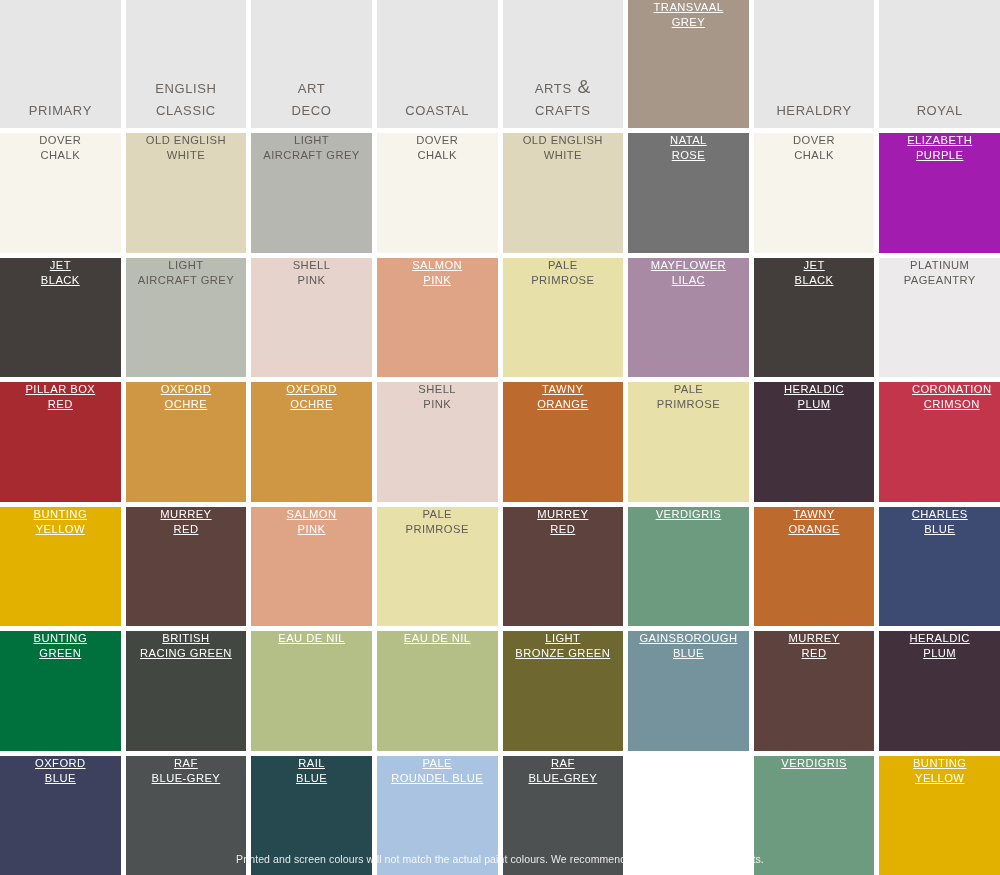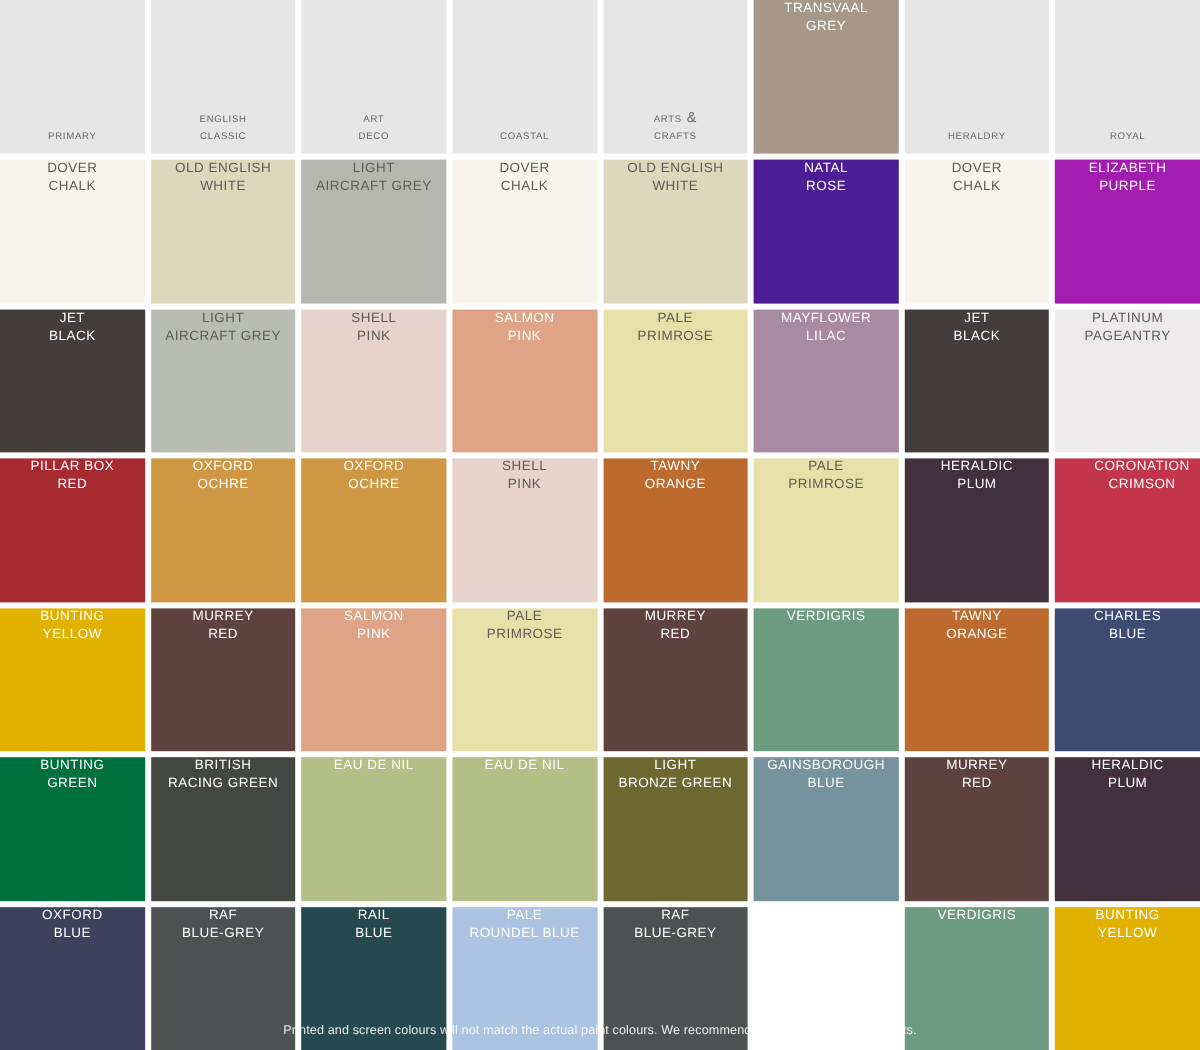--- a/index.html
+++ b/index.html
@@ -35,21 +35,21 @@
     background: #e6e6e6;
     display: flex;
     align-items: flex-end;
     justify-content: center;
     padding-bottom: 9px;
     box-sizing: border-box;
   }
 
   .column-header-label {
     color: #6b6561;
-    font-size: 12px;
+    font-size: 19px;
     line-height: 1.12;
     text-align: center;
     font-variant: small-caps;
     text-transform: lowercase;
     letter-spacing: 0.6px;
     font-weight: 400;
     white-space: pre-line;
   }
 
   .swatch {
@@ -63,21 +63,21 @@
   .swatch-label {
     font-size: 11.2px;
     line-height: 1.38;
     text-align: center;
     letter-spacing: 0.45px;
     font-weight: 400;
     padding: 0 3px;
     white-space: pre-line;
   }
 
-  .swatch.light-text .swatch-label { color: #ffffff; }
+  .swatch.light-text .swatch-label { color: #ffffff; text-decoration: underline; }
   .swatch.dark-text  .swatch-label { color: #5f5a57; }
 
   #disclaimer {
     position: absolute;
     left: 0;
     right: 0;
     bottom: 10px;
     text-align: center;
     font-size: 10.5px;
     letter-spacing: 0.1px;
@@ -234,21 +234,21 @@
       <div class="swatch light-text" style="background-color: rgb(78, 81, 82);">
         <div class="swatch-label">RAF
 BLUE-GREY</div>
       </div>
     </div>
     <div class="palette-column">
       <div class="swatch light-text" style="background-color: rgb(167, 151, 137);">
         <div class="swatch-label">TRANSVAAL
 GREY</div>
       </div>
-      <div class="swatch light-text" style="background-color: #4c1d95;">
+      <div class="swatch light-text" style="background-color: #737373;">
         <div class="swatch-label">NATAL
 ROSE</div>
       </div>
       <div class="swatch light-text" style="background-color: rgb(169, 138, 164);">
         <div class="swatch-label">MAYFLOWER
 LILAC</div>
       </div>
       <div class="swatch dark-text" style="background-color: rgb(231, 224, 169);">
         <div class="swatch-label">PALE
 PRIMROSE</div>

